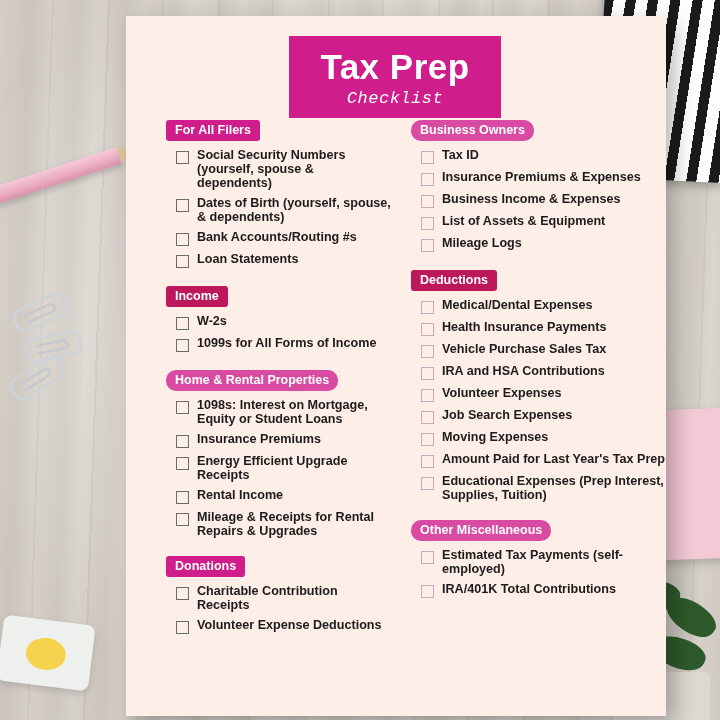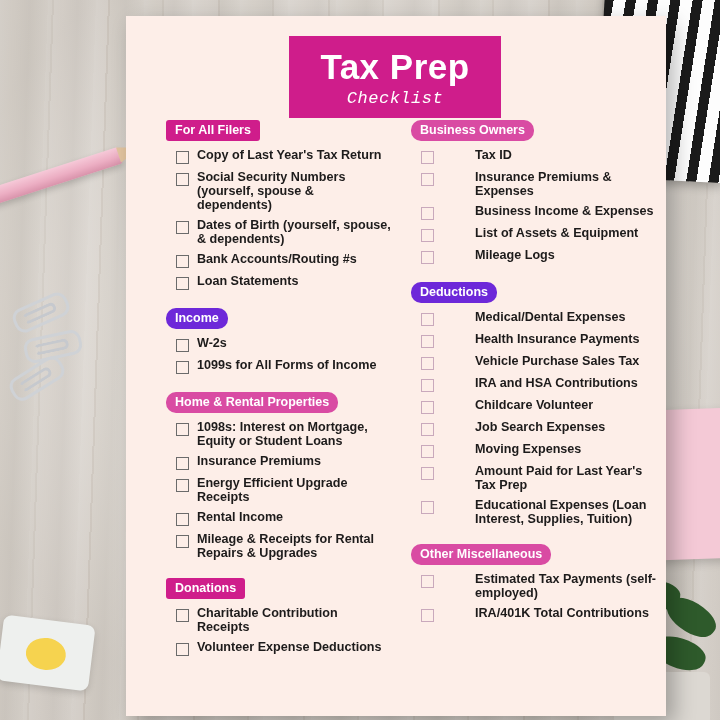--- a/index.html
+++ b/index.html
@@ -242,21 +242,21 @@
     display: inline-block;
     color: #ffffff;
     font-size: 12.5px;
     font-weight: bold;
     padding: 3px 9px 4px 9px;
     border-radius: 3px;
     margin: 0 12px 7px 0;
   }
   .sec-head.magenta { background: #cf1d8b; }
   .sec-head.mid     { background: #d94ba3; border-radius: 10px; }
-  .sec-head.light   { background: #6d28d9; border-radius: 10px; }
+  .sec-head.light   { background: #be185d; }
 
   .gap { height: 12px; }
 
   ul.items {
     list-style: none;
     margin: 0 0 0 10px;
     padding: 0;
   }
   ul.items li {
     display: flex;
@@ -272,21 +272,21 @@
     margin-top: 3px;
     background: transparent;
   }
   .box.light { border-color: #c9a9bc; }
   .txt {
     font-size: 12.6px;
     line-height: 14px;
     color: #1d1b1b;
     font-weight: bold;
   }
-  .col.right .txt { font-weight: bold; margin-left: 33px; }
+  .col.right .txt { font-weight: bold; }
 </style>
 </head>
 <body>
 
 <div id="scene">
 
   <div class="wood"></div>
   <div class="wood-shadow"></div>
 
   <div class="stripe-card"></div>
@@ -320,24 +320,20 @@
     </div>
 
     <div class="columns">
 
       <div class="col left">
 
         <div class="sec-head magenta">For All Filers</div>
         <ul class="items">
           <li>
               <span class="box"></span>
-              <span class="txt">Copy of Last Year's Tax Return</span>
-            </li>
-          <li>
-              <span class="box"></span>
               <span class="txt">Social Security Numbers (yourself, spouse &amp; dependents)</span>
             </li>
           <li>
               <span class="box"></span>
               <span class="txt">Dates of Birth (yourself, spouse, &amp; dependents)</span>
             </li>
           <li>
               <span class="box"></span>
               <span class="txt">Bank Accounts/Routing #s</span>
             </li>
@@ -443,37 +439,37 @@
           <li>
               <span class="box light"></span>
               <span class="txt">Vehicle Purchase Sales Tax</span>
             </li>
           <li>
               <span class="box light"></span>
               <span class="txt">IRA and HSA Contributions</span>
             </li>
           <li>
               <span class="box light"></span>
-              <span class="txt">Childcare Volunteer</span>
+              <span class="txt">Volunteer Expenses</span>
             </li>
           <li>
               <span class="box light"></span>
               <span class="txt">Job Search Expenses</span>
             </li>
           <li>
               <span class="box light"></span>
               <span class="txt">Moving Expenses</span>
             </li>
           <li>
               <span class="box light"></span>
               <span class="txt">Amount Paid for Last Year's Tax Prep</span>
             </li>
           <li>
               <span class="box light"></span>
-              <span class="txt">Educational Expenses (Loan Interest, Supplies, Tuition)</span>
+              <span class="txt">Educational Expenses (Prep Interest, Supplies, Tuition)</span>
             </li>
         </ul>
 
         <div class="gap"></div>
 
         <div class="sec-head mid">Other Miscellaneous</div>
         <ul class="items">
           <li>
               <span class="box light"></span>
               <span class="txt">Estimated Tax Payments (self-employed)</span>

